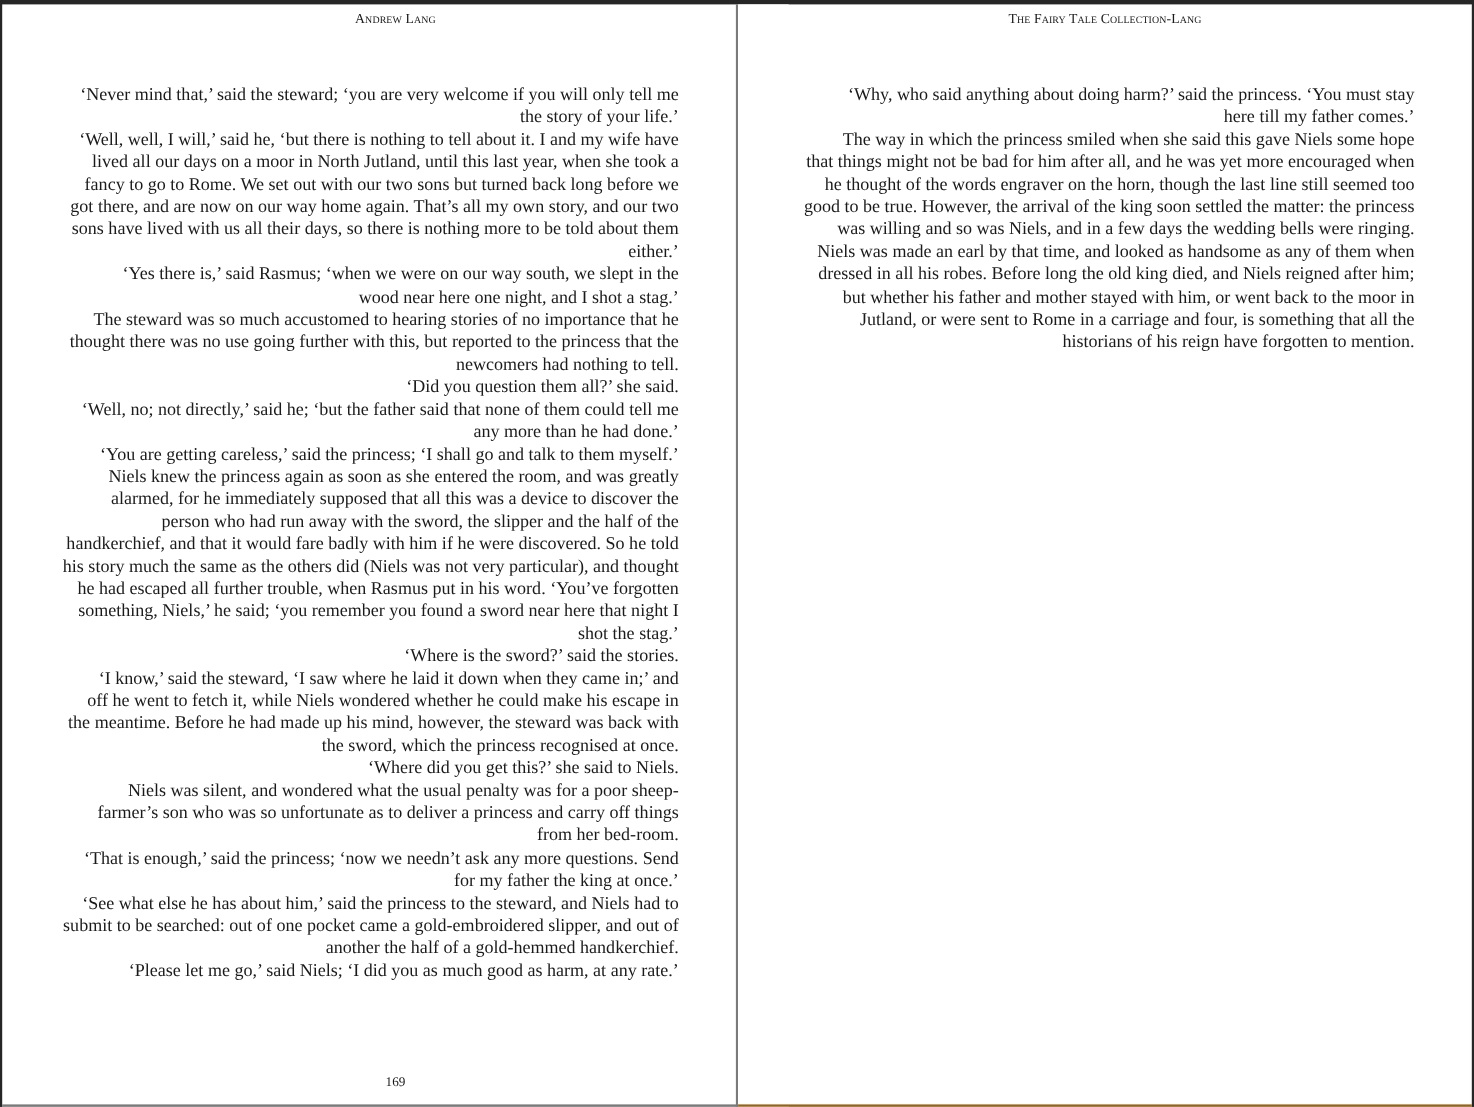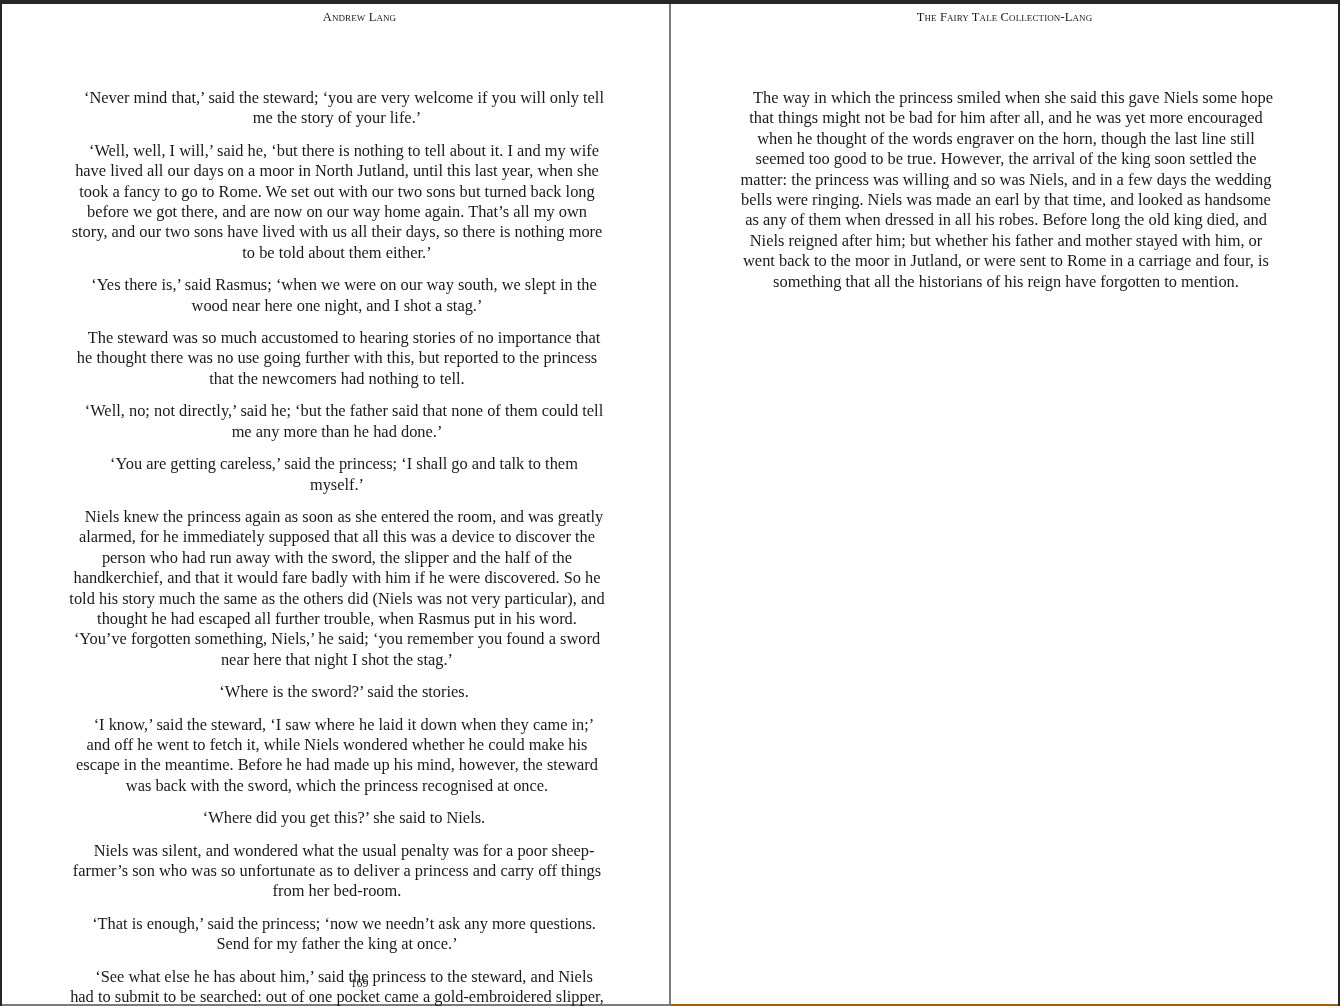--- a/index.html
+++ b/index.html
@@ -59,23 +59,23 @@
       position: absolute;
       top: 72px;
       width: 560px;
       font-size: 16.4px;
       line-height: 20.4px;
       color: #1a1a1a;
     }
     .page-left .text-block { left: 55px; }
     .page-right .text-block { left: 55px; }
     .text-block p {
-      margin: 12px;
+      margin: 0;
       text-indent: 14px;
-      text-align: center;
+      text-align: right;
     }
     .folio {
       position: absolute;
       top: 972px;
       left: 0;
       right: 0;
       text-align: center;
       font-size: 12px;
       color: #1a1a1a;
     }
@@ -85,36 +85,38 @@
 
 <div class="viewer">
 
   <div class="page page-left">
     <div class="running-head">Andrew Lang</div>
     <div class="text-block">
       <p>‘Never mind that,’ said the steward; ‘you are very welcome if you will only tell me the story of your life.’</p>
       <p>‘Well, well, I will,’ said he, ‘but there is nothing to tell about it. I and my wife have lived all our days on a moor in North Jutland, until this last year, when she took a fancy to go to Rome. We set out with our two sons but turned back long before we got there, and are now on our way home again. That’s all my own story, and our two sons have lived with us all their days, so there is nothing more to be told about them either.’</p>
       <p>‘Yes there is,’ said Rasmus; ‘when we were on our way south, we slept in the wood near here one night, and I shot a stag.’</p>
       <p>The steward was so much accustomed to hearing stories of no importance that he thought there was no use going further with this, but reported to the princess that the newcomers had nothing to tell.</p>
+      <p>‘Did you question them all?’ she said.</p>
       <p>‘Well, no; not directly,’ said he; ‘but the father said that none of them could tell me any more than he had done.’</p>
       <p>‘You are getting careless,’ said the princess; ‘I shall go and talk to them myself.’</p>
       <p>Niels knew the princess again as soon as she entered the room, and was greatly alarmed, for he immediately supposed that all this was a device to discover the person who had run away with the sword, the slipper and the half of the handkerchief, and that it would fare badly with him if he were discovered. So he told his story much the same as the others did (Niels was not very particular), and thought he had escaped all further trouble, when Rasmus put in his word. ‘You’ve forgotten something, Niels,’ he said; ‘you remember you found a sword near here that night I shot the stag.’</p>
       <p>‘Where is the sword?’ said the stories.</p>
       <p>‘I know,’ said the steward, ‘I saw where he laid it down when they came in;’ and off he went to fetch it, while Niels wondered whether he could make his escape in the meantime. Before he had made up his mind, however, the steward was back with the sword, which the princess recognised at once.</p>
       <p>‘Where did you get this?’ she said to Niels.</p>
       <p>Niels was silent, and wondered what the usual penalty was for a poor sheep-farmer’s son who was so unfortunate as to deliver a princess and carry off things from her bed-room.</p>
       <p>‘That is enough,’ said the princess; ‘now we needn’t ask any more questions. Send for my father the king at once.’</p>
       <p>‘See what else he has about him,’ said the princess to the steward, and Niels had to submit to be searched: out of one pocket came a gold-embroidered slipper, and out of another the half of a gold-hemmed handkerchief.</p>
       <p>‘Please let me go,’ said Niels; ‘I did you as much good as harm, at any rate.’</p>
     </div>
     <div class="folio">169</div>
   </div>
 
   <div class="divider"></div>
 
   <div class="page page-right">
     <div class="running-head">The Fairy Tale Collection-Lang</div>
     <div class="text-block">
+      <p>‘Why, who said anything about doing harm?’ said the princess. ‘You must stay here till my father comes.’</p>
       <p>The way in which the princess smiled when she said this gave Niels some hope that things might not be bad for him after all, and he was yet more encouraged when he thought of the words engraver on the horn, though the last line still seemed too good to be true. However, the arrival of the king soon settled the matter: the princess was willing and so was Niels, and in a few days the wedding bells were ringing. Niels was made an earl by that time, and looked as handsome as any of them when dressed in all his robes. Before long the old king died, and Niels reigned after him; but whether his father and mother stayed with him, or went back to the moor in Jutland, or were sent to Rome in a carriage and four, is something that all the historians of his reign have forgotten to mention.</p>
     </div>
   </div>
 
 </div>
 
 </body></html>

